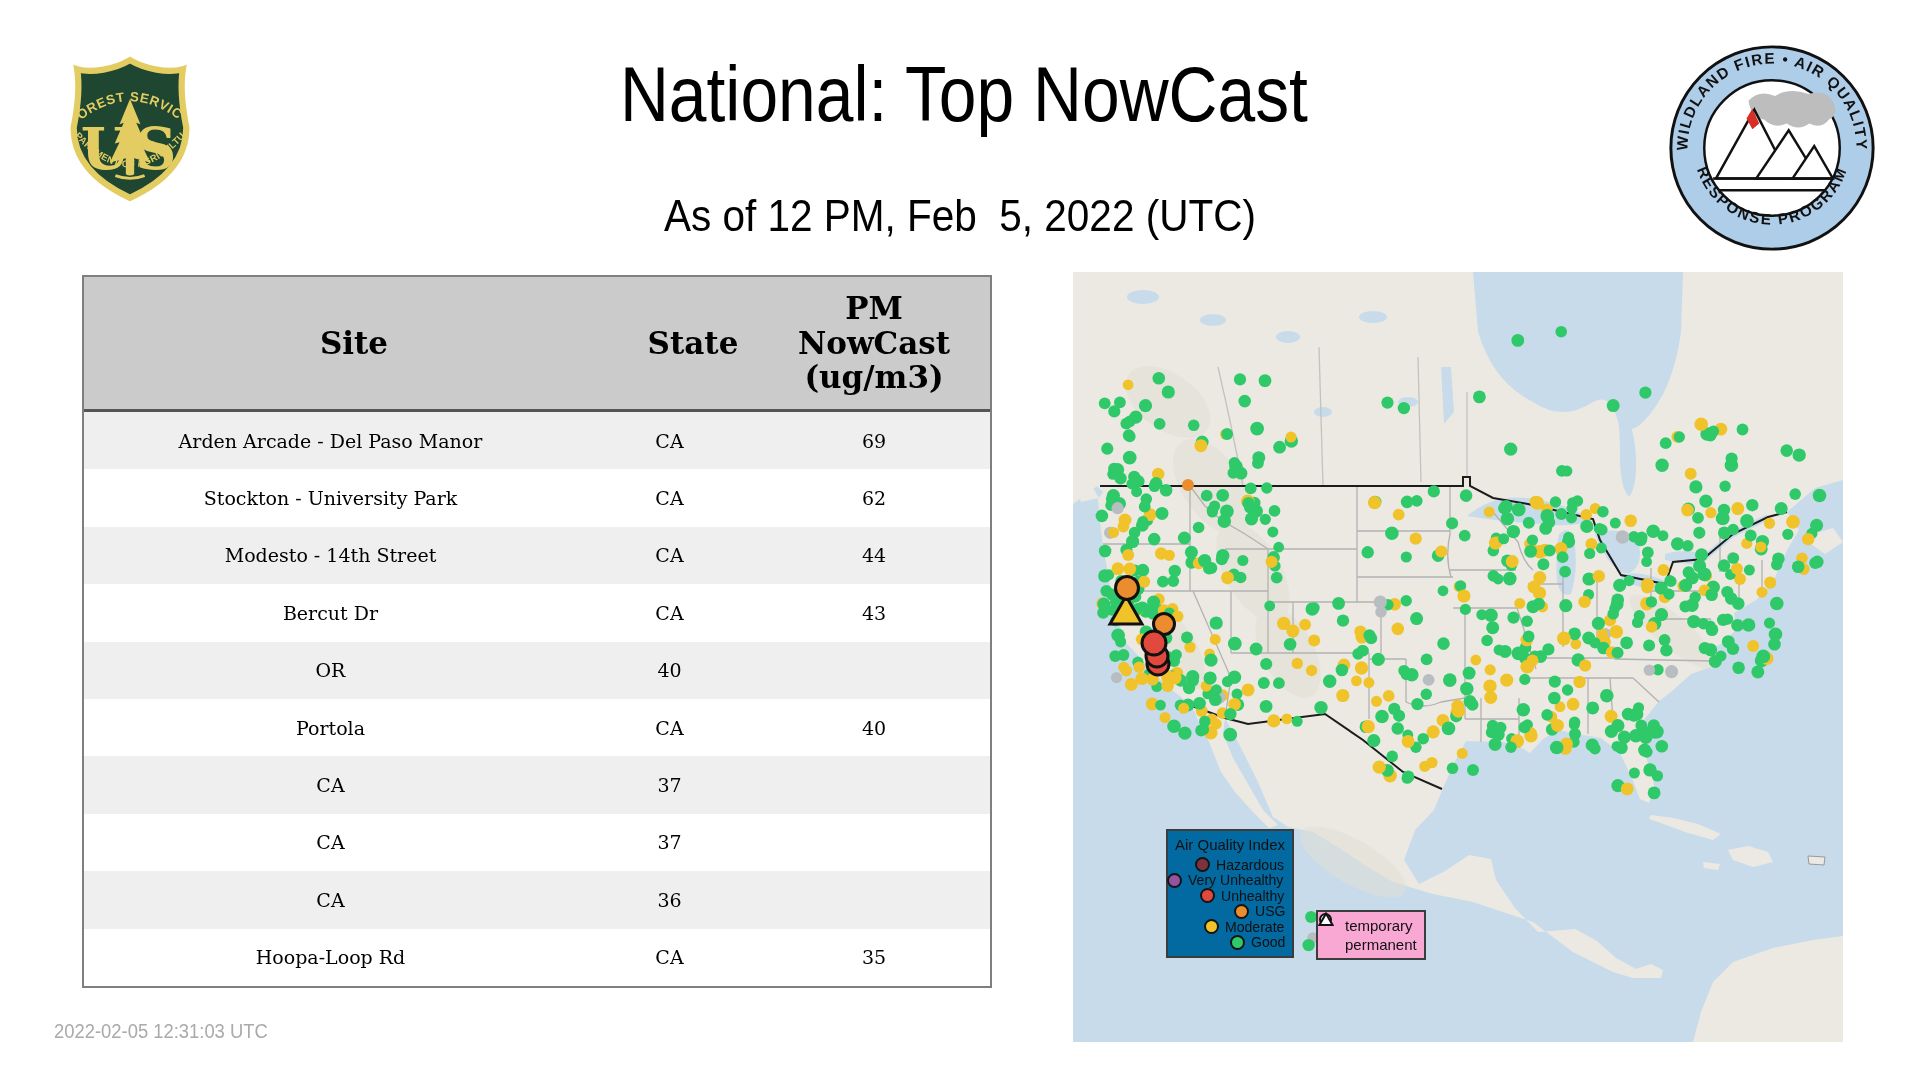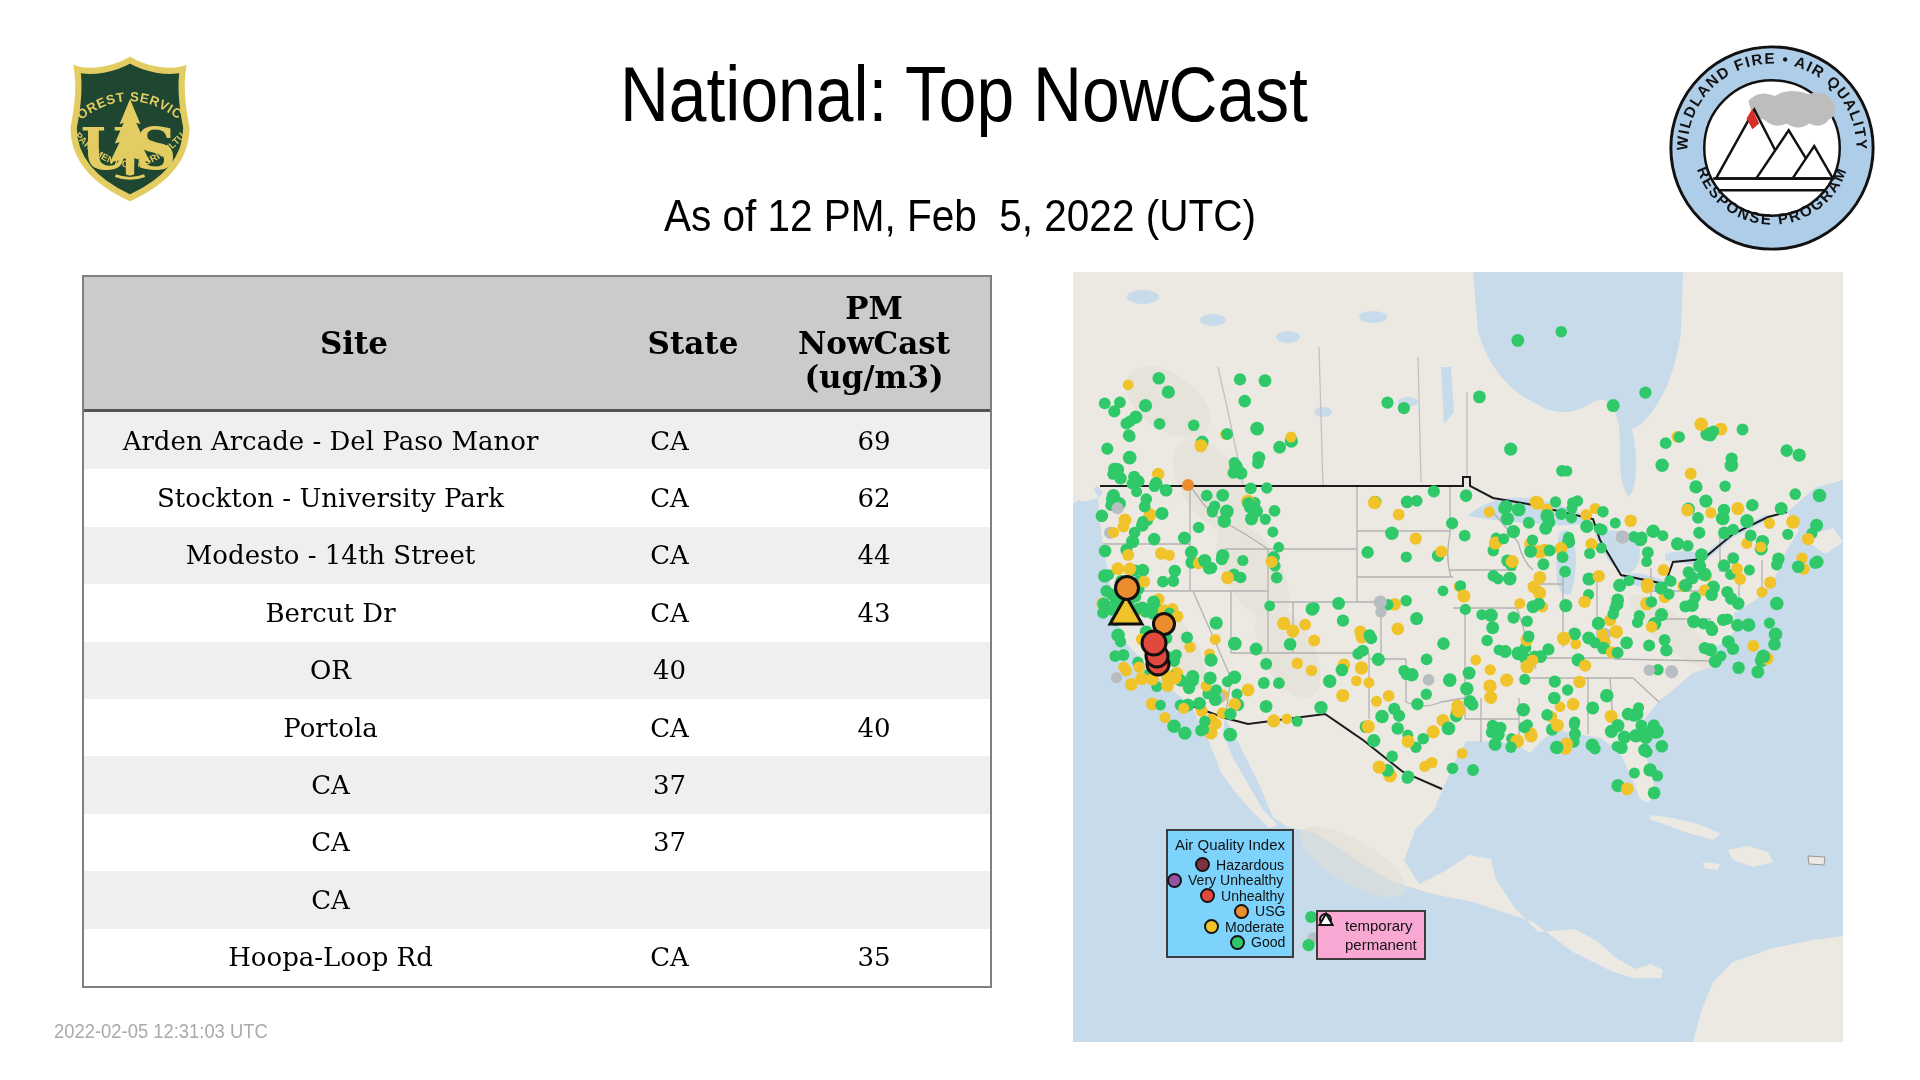--- a/index.html
+++ b/index.html
@@ -19,25 +19,25 @@
             border:2px solid #7f7f7f;font-family:"DejaVu Serif","Liberation Serif",serif;color:#000;}
   .thead{display:grid;grid-template-columns:493px 185px 224px;height:132px;
          background:#cbcbcb;border-bottom:3px solid #555;}
   .thead .cell{display:flex;align-items:center;justify-content:center;text-align:center;
                font-weight:bold;font-size:31px;line-height:1.12;padding-left:47px;}
   .thead .cell.pm{padding:0 28px;}
   .tbody .row{display:grid;grid-template-columns:493px 185px 224px;height:57.4px;}
   .tbody .row:nth-child(odd){background:#efefef;}
   .tbody .row:nth-child(even){background:#ffffff;}
   .tbody .cell{display:flex;align-items:center;justify-content:center;text-align:center;
-               font-size:26px;}
+               font-size:19px;}
   
   .map{position:absolute;left:1073px;top:272px;width:770px;height:770px;}
   .map svg{position:absolute;left:0;top:0;}
-  .aqi-legend{position:absolute;left:93px;top:557px;width:128px;background:#7dd3fc;
+  .aqi-legend{position:absolute;left:93px;top:557px;width:128px;background:#0369a1;
               border:2px solid #3c3c3c;padding:5px 6px 6px 6px;box-sizing:border-box;}
   .aqi-legend .lg-title{font-size:15px;color:#111;margin:0 0 4px 1px;white-space:nowrap;}
   .lg-item{display:flex;align-items:center;height:15.5px;justify-content:flex-end;}
   .lg-swatch{width:11px;height:11px;border-radius:50%;border:2px solid #141414;
              margin:0 6px 0 1px;flex:0 0 auto;}
   .lg-label{font-size:14.5px;color:#111;white-space:nowrap;transform:scaleX(.97);transform-origin:left;}
   .mk-legend{position:absolute;left:243px;top:638px;width:110px;background:#f9a8d4;
              border:2px solid #3c3c3c;padding:4px 6px;box-sizing:border-box;}
   .mk-item{display:flex;align-items:center;height:19px;}
   .mk-icon{width:16px;height:16px;margin-right:5px;flex:0 0 auto;display:flex;
@@ -132,20 +132,21 @@
         <div class="row">
           <div class="cell">CA</div>
           <div class="cell">37</div>
         </div>
         <div class="row">
           <div class="cell">CA</div>
           <div class="cell">37</div>
         </div>
         <div class="row">
           <div class="cell">CA</div>
+          <div class="cell">36</div>
         </div>
         <div class="row">
           <div class="cell">Hoopa-Loop Rd</div>
           <div class="cell">CA</div>
           <div class="cell">35</div>
         </div>
       </div>
   </div>
 
   <div class="map">

